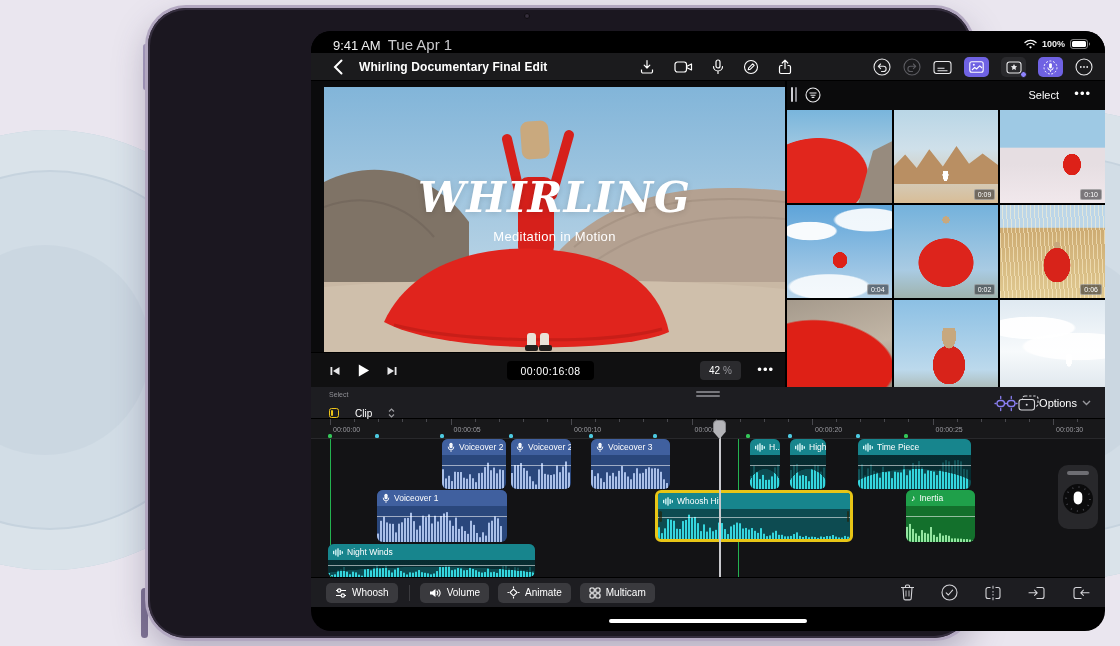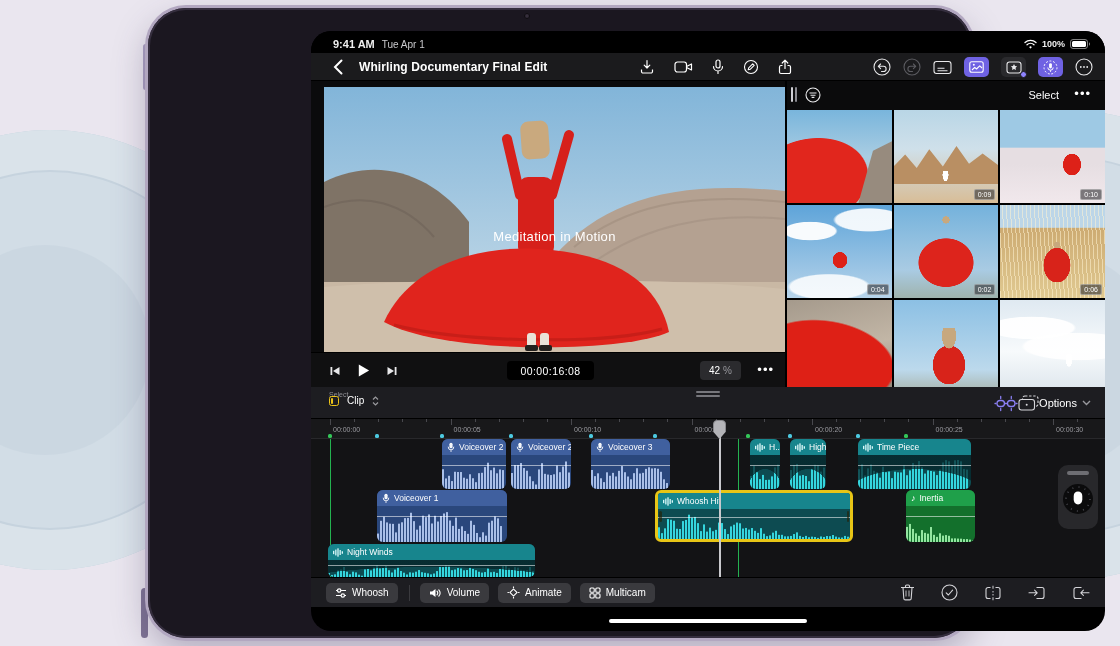--- a/index.html
+++ b/index.html
@@ -15,22 +15,22 @@
 .device{position:absolute;left:148px;top:8px;width:824px;height:630px;background:#1b1720;border-radius:38px;
   box-shadow:0 0 0 3px #b2a7c0,0 14px 34px rgba(70,58,95,.35),inset 0 0 0 2px #352e3e}
 .sbtn{position:absolute;background:#a99ec0;border-radius:3px}
 .sbtn.vol{left:143px;top:44px;width:5px;height:46px}
 .sbtn.low{left:141px;top:588px;width:7px;height:50px;background:#7e7394;border-radius:5px}
 .cam{position:absolute;left:524px;top:13px;width:6px;height:6px;border-radius:50%;background:#38313f;box-shadow:inset 0 0 1px 1px #0c0a0e}
 .screen{position:absolute;left:163px;top:23px;width:794px;height:600px;background:#000;border-radius:20px;overflow:hidden}
 
 .statusbar{position:absolute;left:0;top:0;width:100%;height:22px;background:#000;display:flex;justify-content:space-between;align-items:center;padding:4px 14px 0 22px}
 .sb-left{display:flex;gap:7px;align-items:baseline}
-.sb-time{color:#efefef;font-size:11px;font-weight:bold}
-.sb-date{color:#c9c9cc;font-size:10px}
+.sb-time{color:#efefef;font-size:13px;font-weight:normal}
+.sb-date{color:#c9c9cc;font-size:15px}
 .sb-right{display:flex;gap:5px;align-items:center}
 .sb-batt{color:#efefef;font-size:9px;font-weight:bold}
 
 .topbar{position:absolute;left:0;top:22px;width:100%;height:28px;background:#1b1b1d;border-bottom:1px solid #000}
 .back{position:absolute;left:22px;top:6px;cursor:pointer}
 .doc-title{position:absolute;left:48px;top:7px;color:#fff;font-size:12px;font-weight:bold;letter-spacing:.1px}
 .tb-center{position:absolute;left:328px;top:0;height:28px;display:flex;gap:19px;align-items:center}
 .tb-right{position:absolute;right:12px;top:0;height:28px;display:flex;gap:12px;align-items:center}
 .pbtn{width:25px;height:20px;border-radius:5px;background:#6f62e3;display:flex;align-items:center;justify-content:center}
 .ebtn{position:relative;width:25px;height:20px;border-radius:5px;background:#2a2a2d;display:flex;align-items:center;justify-content:center}
@@ -96,21 +96,21 @@
   radial-gradient(ellipse 20px 24px at 50% 66%,#d8231a 0 80%,transparent 82%)}
 .t9{background:linear-gradient(180deg,#dfe9f1,#f7fafc 55%,#dde5ec 100%)}
 .t9::before{content:"";position:absolute;inset:0;background:
   radial-gradient(ellipse 70px 18px at 30% 30%,rgba(255,255,255,.95) 0 60%,transparent 64%),
   radial-gradient(ellipse 90px 22px at 75% 50%,rgba(255,255,255,.9) 0 60%,transparent 64%)}
 .t9::after{content:"";position:absolute;left:62%;top:58%;width:8px;height:14px;background:radial-gradient(ellipse at 50% 40%,#fff 0 58%,transparent 60%),radial-gradient(circle 1.5px at 50% 6%,#4a3c30 0 90%,transparent 95%)}
 
 .timeline{position:absolute;left:0;top:356px;width:794px;height:220px;background:#131315}
 .tl-header{position:absolute;left:0;top:0;width:100%;height:32px;background:#1d1d21;border-bottom:1px solid #000}
 .sel-cap{position:absolute;left:18px;top:4px;color:#8e8e93;font-size:7px}
-.clip-mode{position:absolute;left:18px;top:8px;display:flex;align-items:flex-end;gap:8px}
+.clip-mode{position:absolute;left:18px;top:21px;display:flex;align-items:flex-start;gap:16px}
 .clipico{width:10px;height:10px;border:1.5px solid #edc418;border-radius:2.5px;position:relative}
 .clipico::before{content:"";position:absolute;left:.5px;top:.5px;width:2.5px;height:6px;background:#edc418;border-radius:1px}
 .clip-mode .cm-label{color:#fff;font-size:10px}
 .grabber{position:absolute;left:50%;top:4px;transform:translateX(-50%);width:24px}
 .grabber div{height:1.5px;background:#77777c;border-radius:1px;margin-bottom:2.5px}
 .tl-center{position:absolute;left:50%;top:0;height:32px;transform:translateX(-50%);display:flex;align-items:center;gap:8px;padding-top:4px}
 .tl-name{color:#fff;font-size:11px;font-weight:bold}
 .tl-dur{color:#98989d;font-size:10px}
 .tl-right{position:absolute;right:14px;top:0;height:32px;display:flex;align-items:center;gap:0}
 .opts{display:flex;align-items:center;gap:5px;color:#fff;font-size:11px}
@@ -293,20 +293,21 @@
             <path d="M228 108 L245 48" stroke="#d6201b" stroke-width="10" stroke-linecap="round"></path>
             <rect x="194" y="90" width="36" height="80" rx="10" fill="#d6201b"></rect>
             <rect x="197" y="34" width="28" height="38" rx="8" fill="#c9a97e" transform="rotate(-4 211 53)"></rect>
             <path d="M60 235 C85 180 150 158 215 162 C295 167 335 198 345 245 C300 266 120 268 60 235 Z" fill="#e0241d"></path>
             <path d="M70 238 C140 256 280 258 338 242" fill="none" stroke="#b81a15" stroke-width="3" opacity=".6"></path>
             <rect x="203" y="246" width="9" height="16" rx="3" fill="#e9e2d8"></rect>
             <rect x="216" y="246" width="9" height="16" rx="3" fill="#e9e2d8"></rect>
             <rect x="201" y="258" width="13" height="6" rx="2" fill="#23201d"></rect>
             <rect x="215" y="258" width="13" height="6" rx="2" fill="#23201d"></rect>
           </svg>
+          <div class="vtitle">WHIRLING</div>
           <div class="vsub">Meditation in Motion</div>
         </div>
       </div>
 
       <div class="playbar">
         <div class="pb-left">
           <span class="icon">
             <svg width="12" height="12" viewBox="0 0 12 12" fill="#e8e8ea">
                 <rect x="1.5" y="2" width="1.8" height="8"></rect>
                 <path d="M10.5 2 4 6l6.5 4z"></path>

